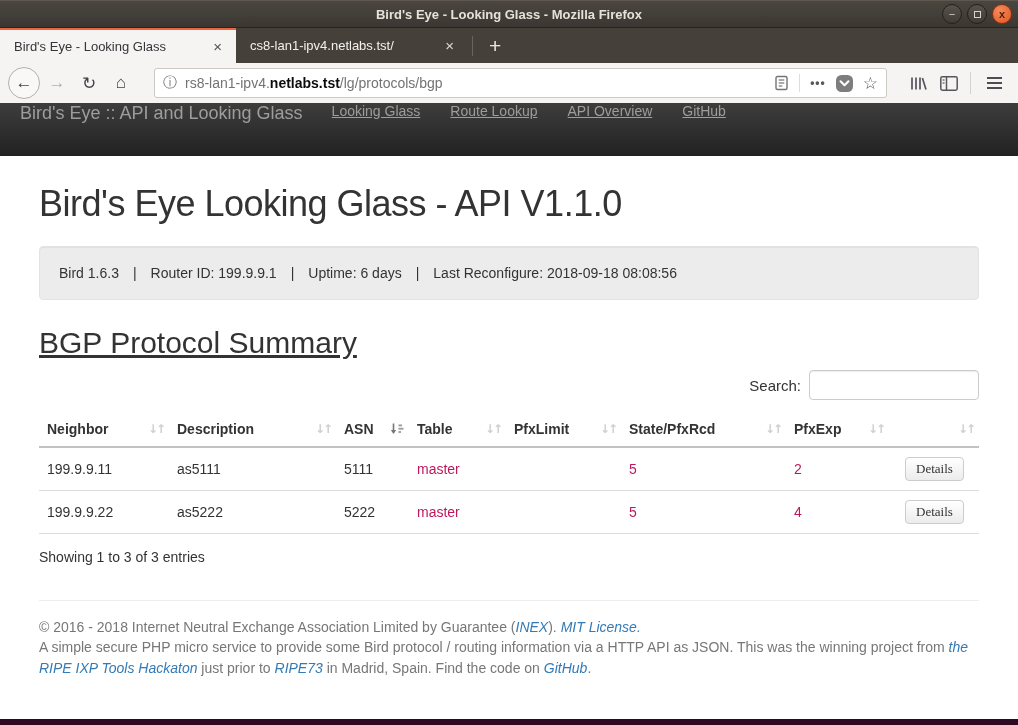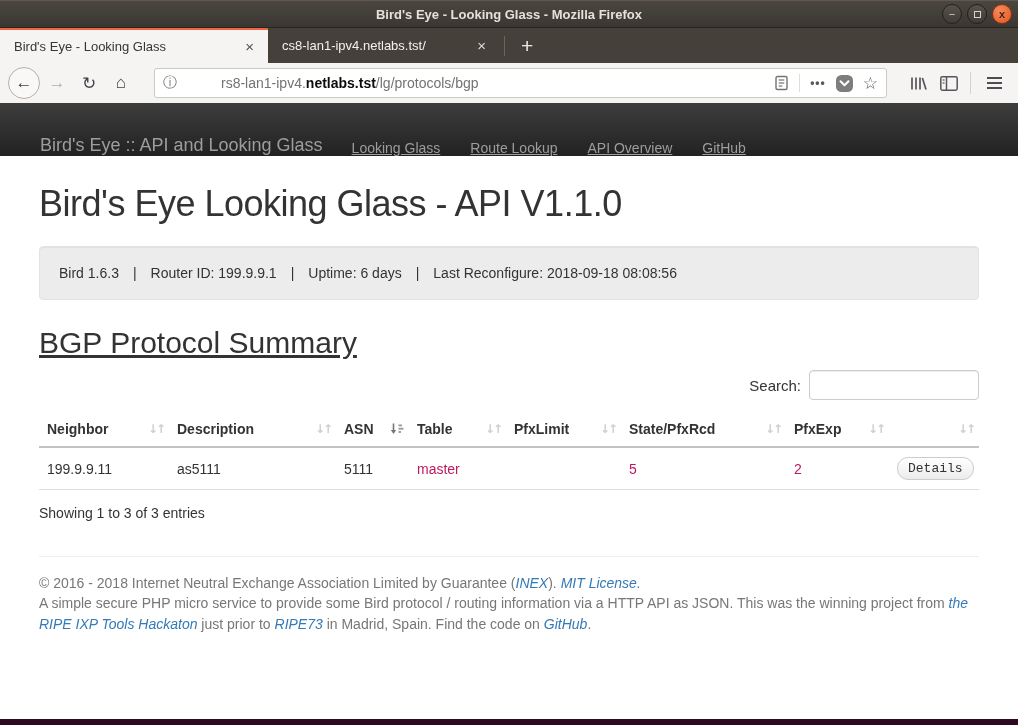--- a/index.html
+++ b/index.html
@@ -20,52 +20,52 @@
              align-items: center; justify-content: center; font-size: 11px;
              border: 1px solid #23201b; color: #d8d4cc; cursor: default;
              background: linear-gradient(#57524a, #403c36); line-height: 1; }
   .win-btn.close { background: radial-gradient(circle at 35% 30%, #f58a5d, #e2571f);
                    border-color: #8c3012; color: #55200a; font-weight: bold; }
   .win-btn .maxbox { width: 7px; height: 7px; border: 1px solid #d8d4cc; display: block; }
 
   
   .tabbar { height: 35px; flex: 0 0 35px; background: #45403a; display: flex; align-items: stretch; }
   .tab { display: flex; align-items: center; font-size: 13px; padding: 0 10px 0 14px; position: relative; }
-  .tab.active { background: #f5f4f2; color: #35353a; width: 268px; border-top: 2px solid #eb6540; }
+  .tab.active { background: #f5f4f2; color: #35353a; width: 236px; border-top: 2px solid #eb6540; }
   .tab.inactive { color: #f3f1ee; width: 232px; }
   .tab-label { flex: 1; white-space: nowrap; overflow: hidden; }
   .tab-close { font-size: 15px; padding: 0 4px; color: inherit; opacity: .85; }
   .tab-sep { width: 1px; height: 20px; background: #6a645b; align-self: center; margin: 0 4px; }
   .newtab-btn { color: #e8e6e3; font-size: 21px; font-weight: 300; padding: 0 12px;
                 display: flex; align-items: center; }
 
   
   .toolbar { height: 40px; flex: 0 0 40px; background: #f5f4f2; display: flex;
              align-items: center; padding: 0 8px; gap: 2px; }
   .nav-btn { color: #41414a; font-size: 17px; width: 30px; height: 30px; display: flex;
              align-items: center; justify-content: center; border-radius: 3px; }
   .nav-btn.back { border: 1px solid #b4b0a9; border-radius: 50%; width: 32px; height: 32px; background: #f9f8f7; }
   .nav-btn.fwd { color: #b3afa8; }
   .urlbar { flex: 1; height: 30px; background: #fff; border: 1px solid #cccac5; border-radius: 3px;
             margin: 0 10px 0 16px; display: flex; align-items: center; padding: 0 8px; min-width: 0; }
   .urlbar .info-icon { color: #737373; font-size: 14px; margin-right: 8px; }
-  .url-text { flex: 1; font-size: 14px; color: #737373; white-space: nowrap; overflow: hidden; margin-left: 36px; }
+  .url-text { flex: 1; font-size: 14px; color: #737373; white-space: nowrap; overflow: hidden; }
   .url-text b { color: #0c0c0d; font-weight: bold; }
   .urlbar-icons { display: flex; align-items: center; gap: 10px; }
   .vsep { width: 1px; height: 18px; background: #ddd; }
   .dots { color: #5a5a5a; font-size: 12px; letter-spacing: 1px; font-weight: bold; }
   .star { color: #58585e; font-size: 17px; }
   .tb-right { display: flex; align-items: center; gap: 12px; padding: 0 4px 0 10px; }
   .tb-sep { width: 1px; height: 22px; background: #d4d2cd; }
   .burger { display: flex; flex-direction: column; gap: 3px; padding: 4px; }
   .burger i { width: 15px; height: 2px; background: #4c4c52; display: block; }
 
   
   .site-nav { height: 53px; flex: 0 0 53px; background: linear-gradient(#3d3d3d, #222);
-              display: flex; align-items: flex-end; padding: 0 40px; }
+              display: flex; align-items: flex-start; padding: 0 20px; }
   .brand { color: #9d9d9d; font-size: 18px; margin-right: 14px; white-space: nowrap; }
   .site-links { display: flex; text-decoration: underline; }
   .site-link { color: #9d9d9d; font-size: 14px; padding: 0 15px; white-space: nowrap; }
 
   
   .content { flex: 1; background: #fff; overflow: hidden; }
   .container { width: 970px; margin: 0 auto; padding: 0 15px; }
   h1.page-title { font-size: 36px; font-weight: 500; color: #333; margin: 27px 0 21px; letter-spacing: -.5px; }
   .well { background: #ececec; border: 1px solid #e3e3e3; border-radius: 4px; padding: 18px 19px;
           font-size: 14px; color: #333; margin-bottom: 22px; box-shadow: inset 0 1px 1px rgba(0,0,0,.05); }
@@ -82,23 +82,23 @@
   table.bgp th { text-align: left; color: #333; font-weight: bold; padding: 9px 24px 9px 8px;
                  border-bottom: 2px solid #c2c2c2; position: relative; white-space: nowrap; }
   table.bgp td { padding: 9px 8px; border-top: 1px solid #ddd; color: #333; vertical-align: middle; }
   table.bgp tr:last-child td { border-bottom: 1px solid #ddd; }
   td.num, th.num { text-align: left; }
   .sort-icon { position: absolute; right: 5px; top: 50%; transform: translateY(-50%);
                color: #cfcfcf; font-size: 12px; letter-spacing: -2px;
                font-family: "DejaVu Sans", sans-serif; }
   .sort-icon.active svg { display: block; }
   a.lnk { color: #be185d; text-decoration: none; }
-  .details-btn { font-family: Liberation Mono, monospace; font-size: 13px; color: #333; padding: 3px 10px;
-                 border: 1px solid #ccc; border-radius: 11px; background: linear-gradient(#fff, #ececec);
-                 margin-left: 0; cursor: pointer; }
+  .details-btn { font-family: Liberation Serif, serif; font-size: 13px; color: #333; padding: 3px 10px;
+                 border: 1px solid #ccc; border-radius: 4px; background: linear-gradient(#fff, #ececec);
+                 margin-left: 8px; cursor: pointer; }
   .entries { font-size: 14px; color: #333; margin-top: 15px; }
 
   hr.footer-hr { border: 0; border-top: 1px solid #eee; margin: 35px 0 16px; }
   .site-footer p { font-size: 14px; color: #777; line-height: 1.45; }
   .site-footer a.lnk { color: #337ab7; font-style: italic; }
 
   .bottom-border { height: 6px; flex: 0 0 6px; background: #2d0a22; }
 
   svg { display: block; }
 </style>
@@ -244,20 +244,30 @@
           <tr>
             <td>199.9.9.11</td>
             <td>as5111</td>
             <td class="num">5111</td>
             <td><a href="#" class="lnk">master</a></td>
             <td></td>
             <td class="num"><a href="#" class="lnk">5</a></td>
             <td class="num"><a href="#" class="lnk">2</a></td>
             <td><button class="details-btn">Details</button></td>
           </tr>
+          <tr>
+            <td>199.9.9.22</td>
+            <td>as5222</td>
+            <td class="num">5222</td>
+            <td><a href="#" class="lnk">master</a></td>
+            <td></td>
+            <td class="num"><a href="#" class="lnk">5</a></td>
+            <td class="num"><a href="#" class="lnk">4</a></td>
+            <td><button class="details-btn">Details</button></td>
+          </tr>
         </tbody>
       </table>
 
       <div class="entries">Showing 1 to 3 of 3 entries</div>
 
       <hr class="footer-hr">
 
       <div class="site-footer">
         <p><span>© 2016 - 2018 Internet Neutral Exchange Association Limited by Guarantee (</span><a href="#" class="lnk">INEX</a><span>). </span><a href="#" class="lnk">MIT License.</a></p>
         <p><span>A simple secure PHP micro service to provide some Bird protocol / routing information via a HTTP API as JSON. This was the winning project from </span><a href="#" class="lnk">the RIPE IXP Tools Hackaton</a><span> just prior to </span><a href="#" class="lnk">RIPE73</a><span> in Madrid, Spain. Find the code on </span><a href="#" class="lnk">GitHub</a><span>.</span></p>

